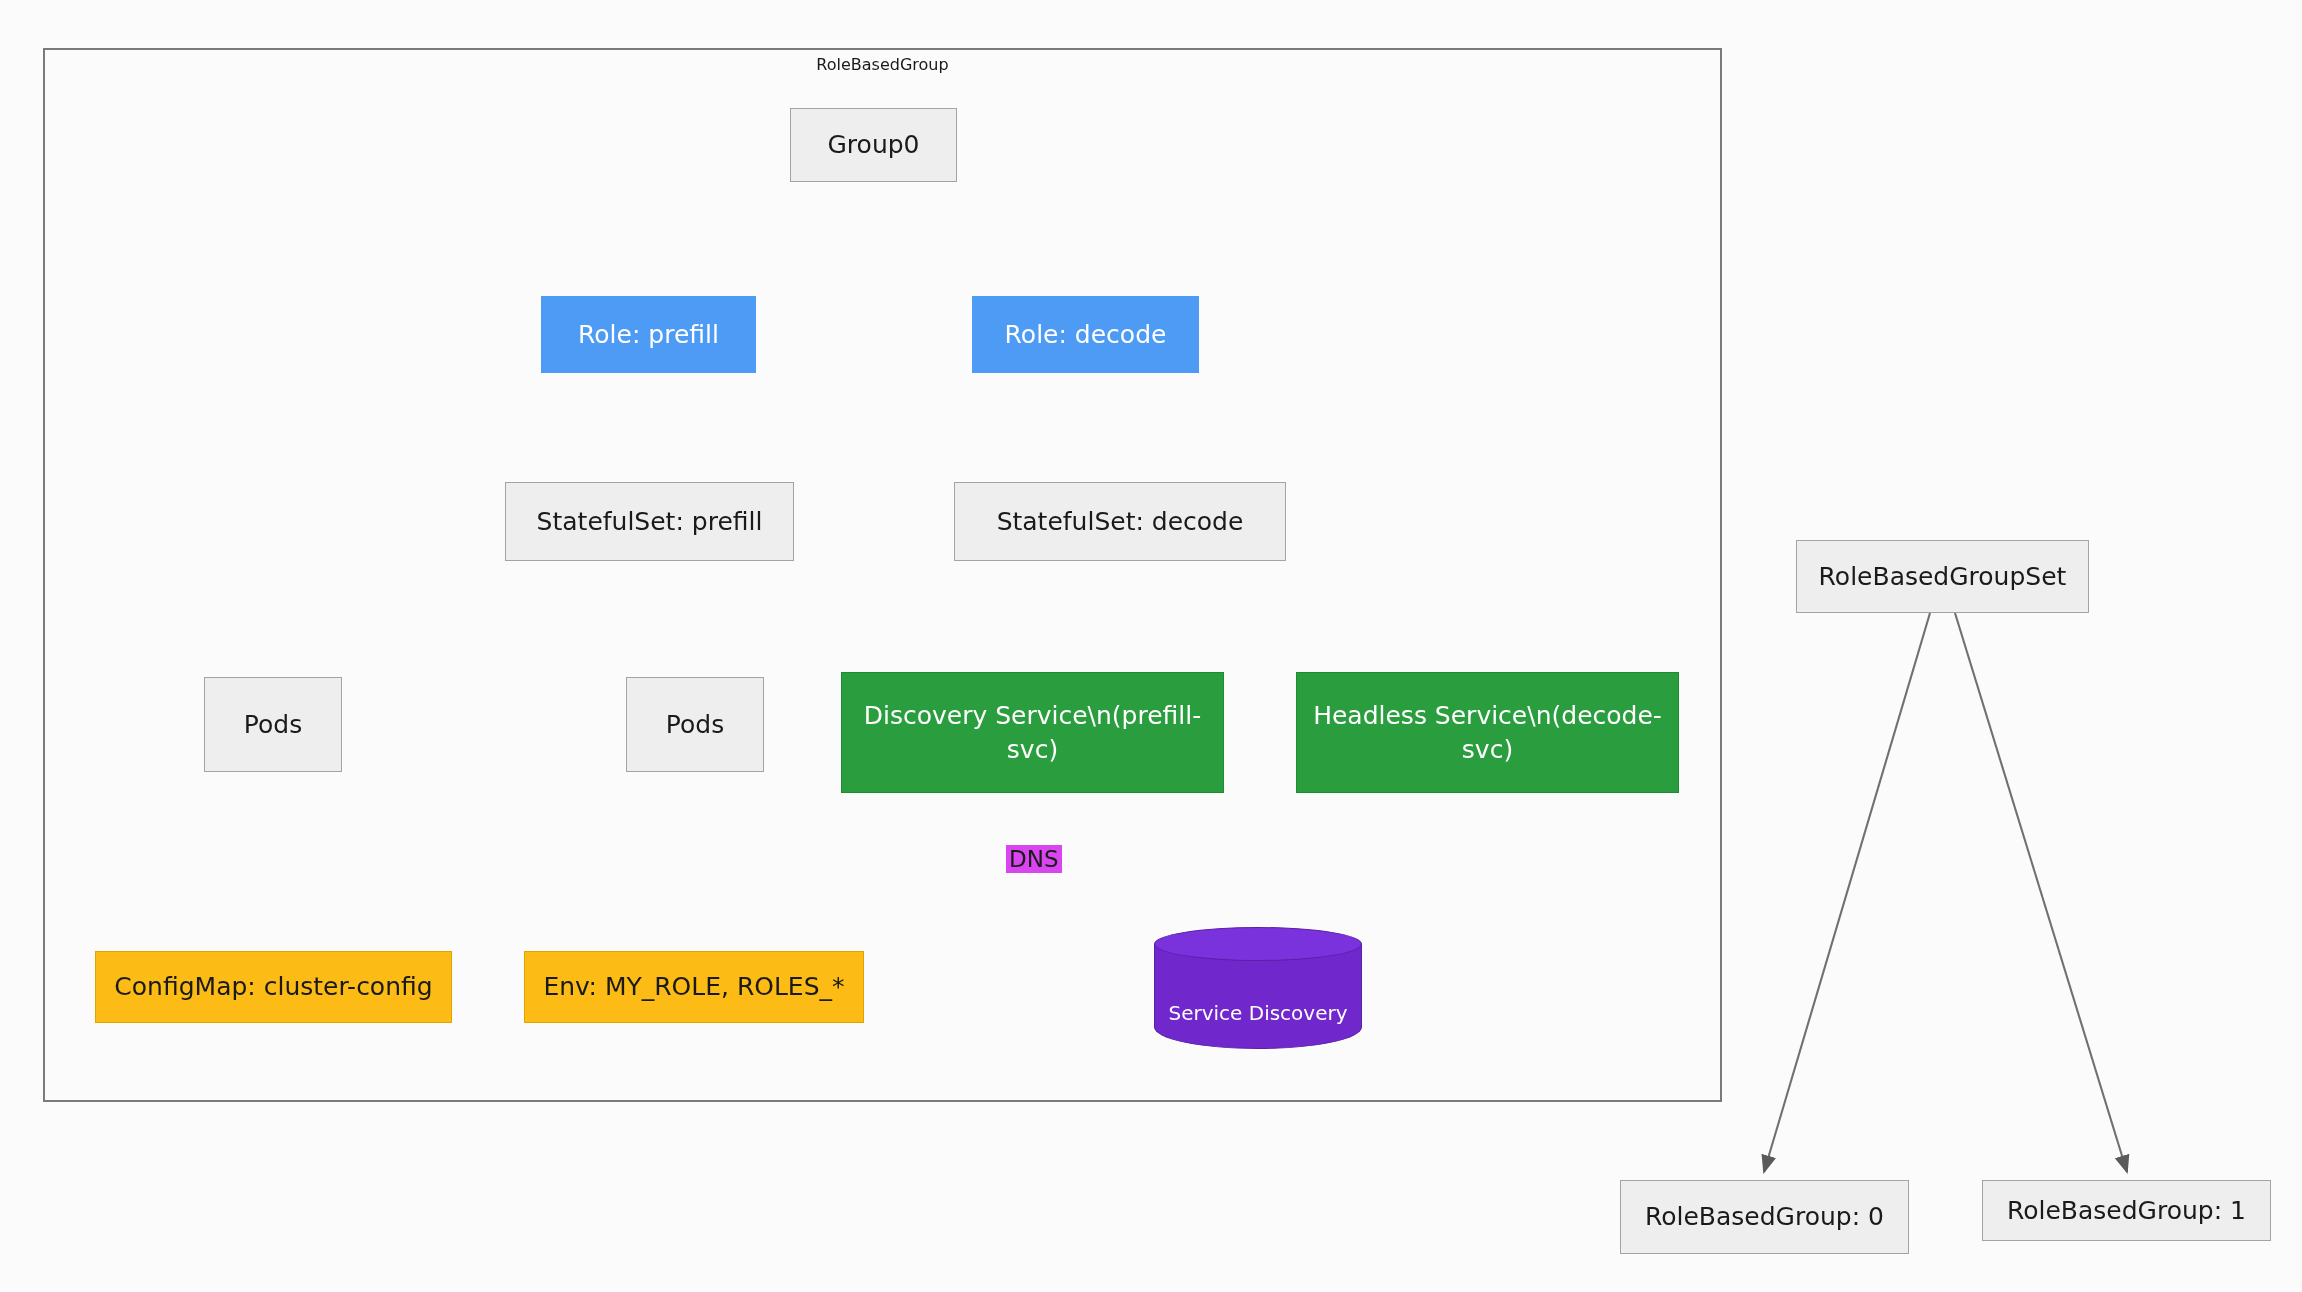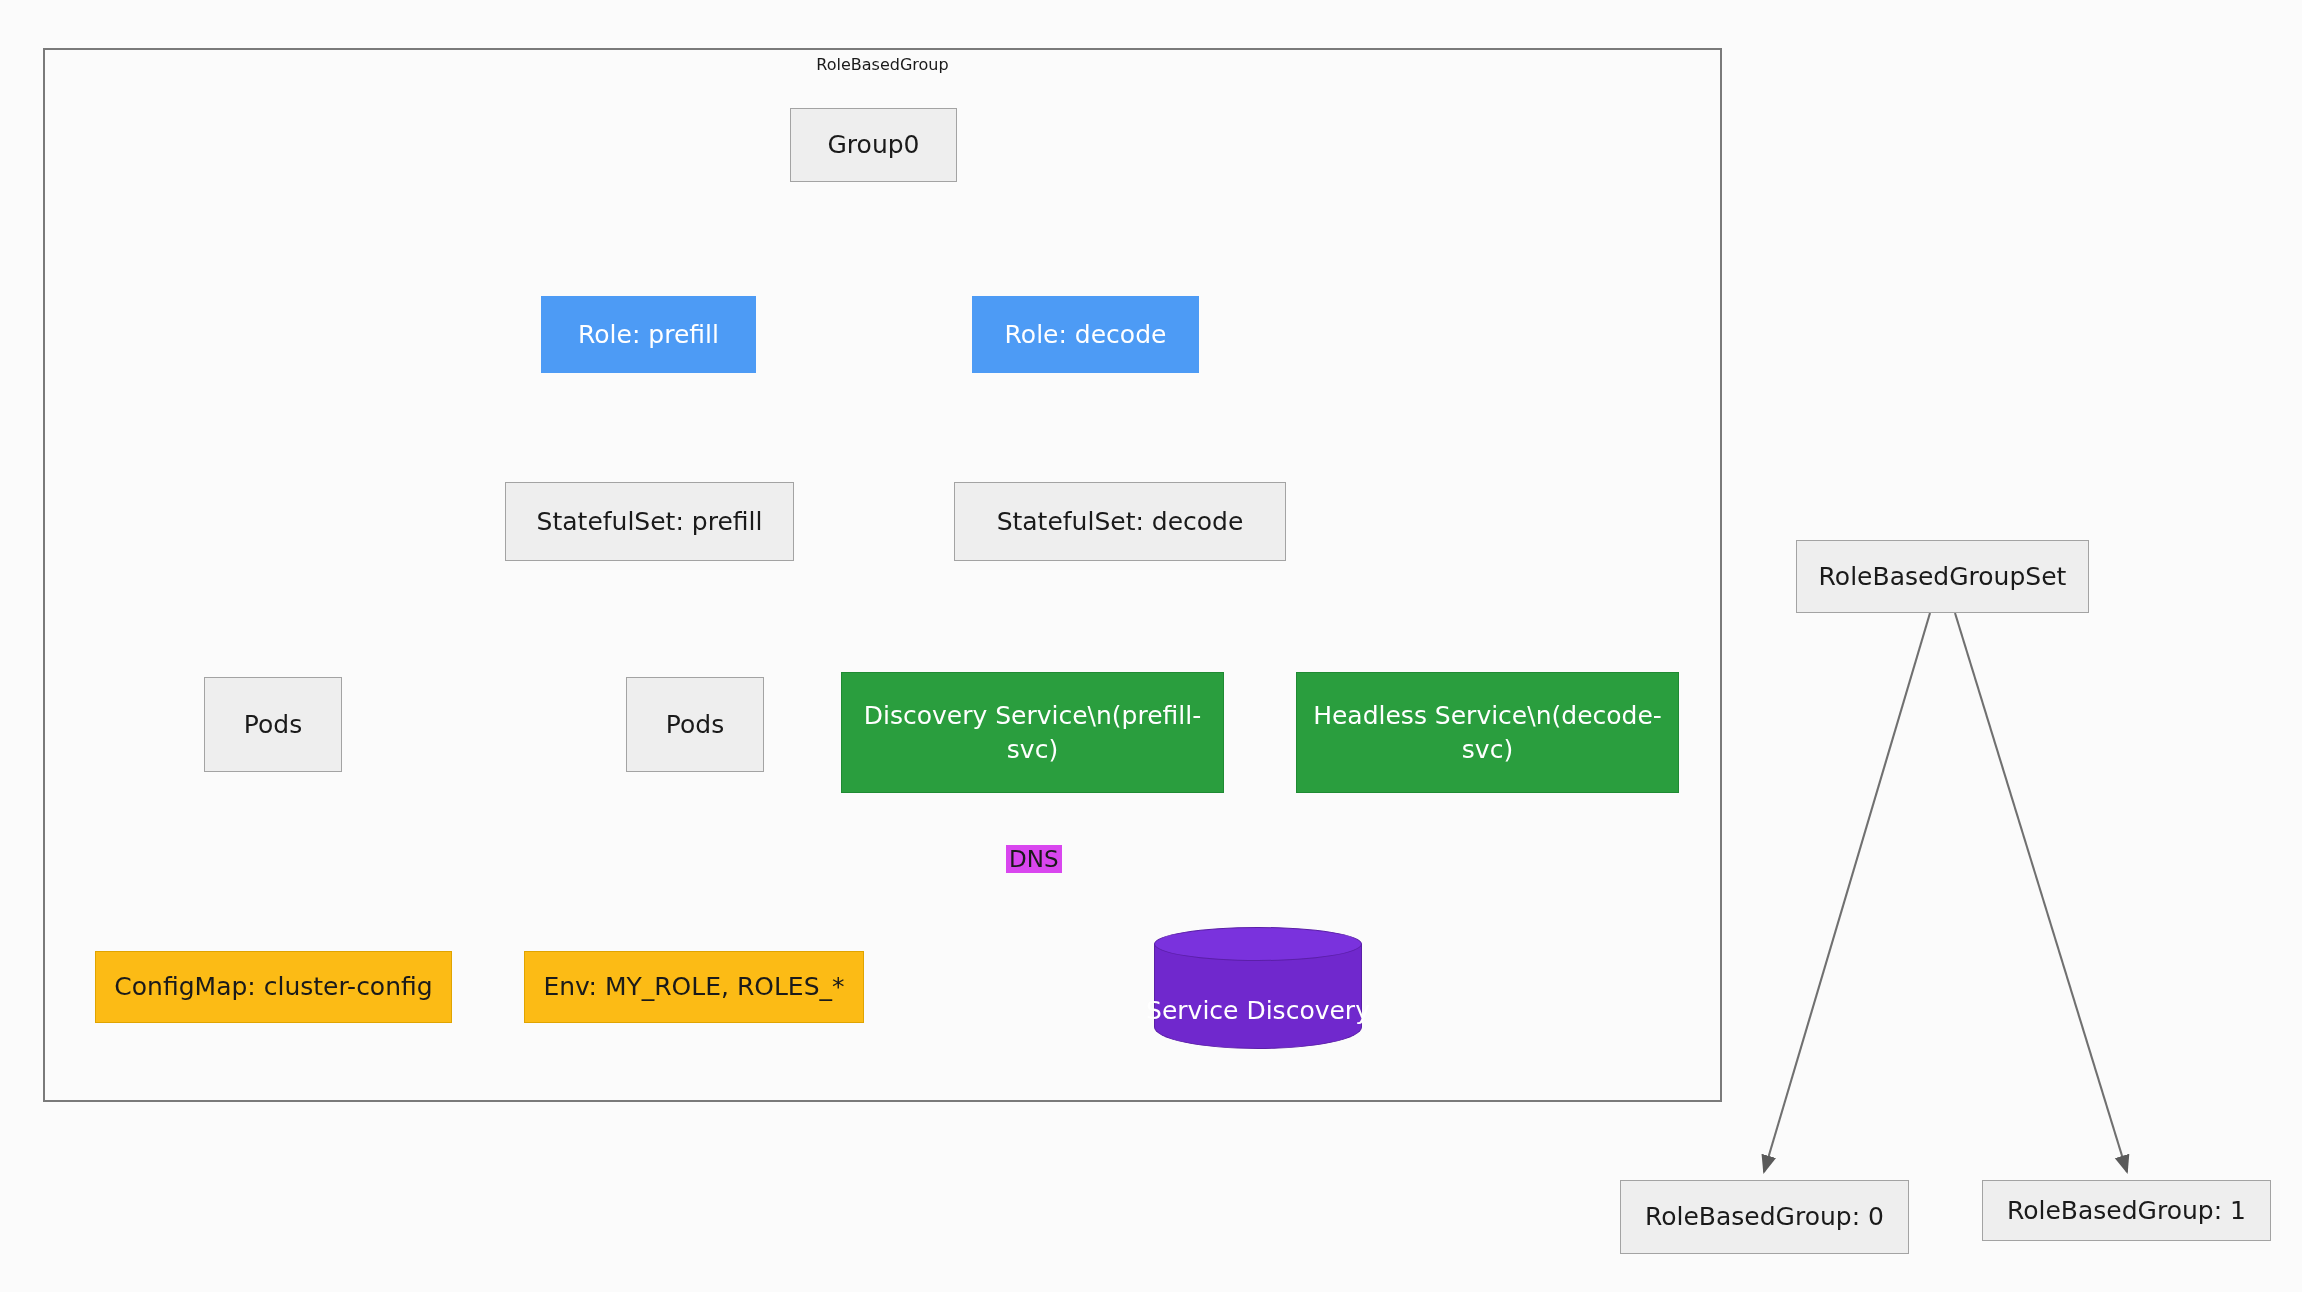--- a/index.html
+++ b/index.html
@@ -69,21 +69,21 @@
     background: #fcbb15;
     border: 1.6px solid #e0a400;
     color: #1a1a1a;
     justify-content: center;
   }
   .cylinder {
     position: absolute;
     display: flex;
     align-items: flex-end;
     justify-content: center;
-    font-size: 25px;
+    font-size: 20px;
     color: #ffffff;
   }
   .cyl-body {
     position: absolute;
     left: 0;
     right: 0;
     top: 17px;
     bottom: 0;
     background: #7028cd;
     border-left: 1.5px solid #5b1fa8;

